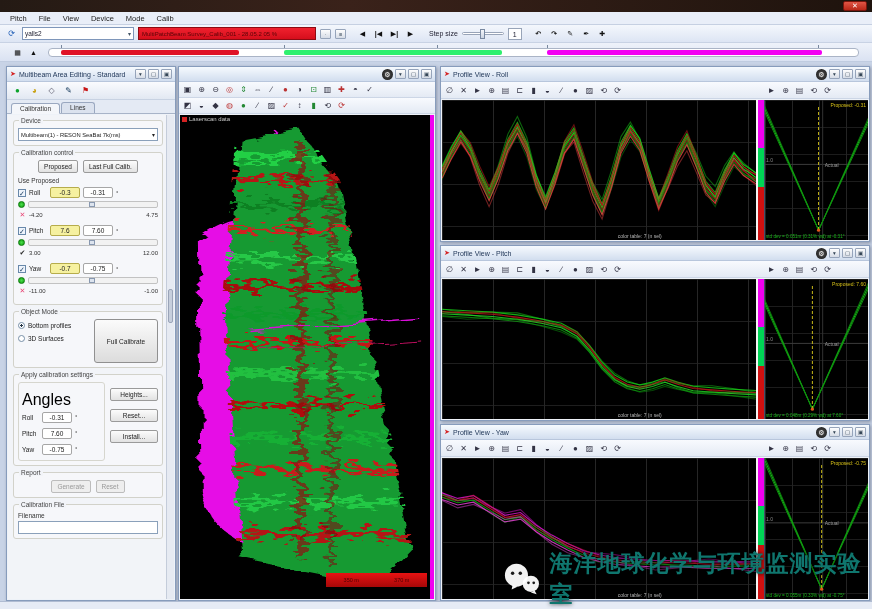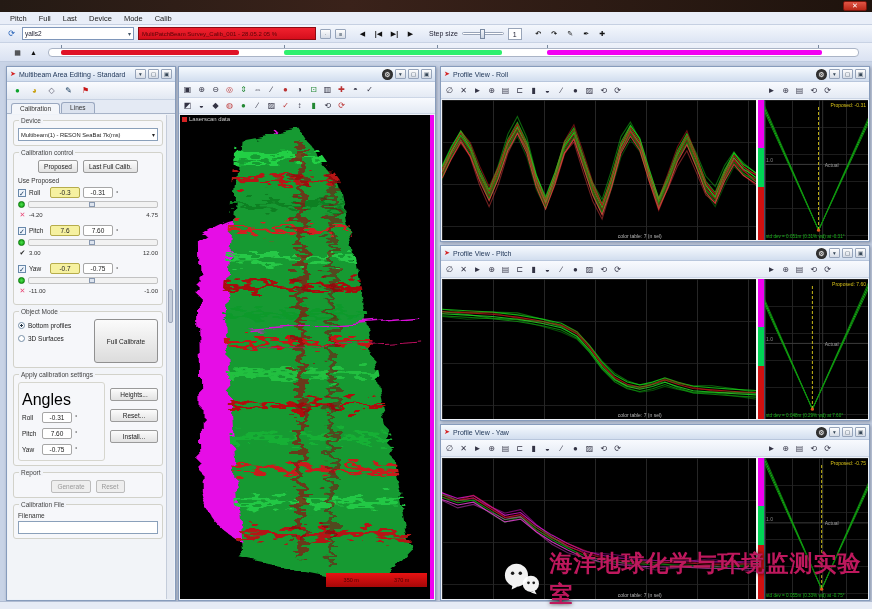--- a/index.html
+++ b/index.html
@@ -109,35 +109,35 @@
 .axis-lbl{position:absolute;bottom:1px;left:56%;font-size:5px;color:#b8b8b8;z-index:3}
 .cbar{width:8px;background:linear-gradient(to bottom,#f000f0 0 34%,#00d455 34% 62%,#d01010 62% 100%);border-left:2px solid #f4f4f4}
 .sub{width:104px;position:relative;background-color:#000;border-left:1px solid #44506a;background-image:linear-gradient(to right,#242424 1px,transparent 1px),linear-gradient(to bottom,#1c1c1c 1px,transparent 1px);background-size:27px 100%,100% 27px}
 .vbox{position:absolute;inset:0}
 .proposed{position:absolute;top:2px;right:2px;font-size:5px;color:#d6c018;z-index:3}
 .actual{position:absolute;top:44%;left:58%;font-size:5px;color:#9a9a9a;z-index:3}
 .stats{position:absolute;bottom:1px;left:1px;right:1px;font-size:4.6px;color:#18b418;white-space:nowrap;overflow:hidden;z-index:3}
 .tickl{position:absolute;top:41%;left:1px;font-size:5px;color:#888;z-index:3}
 
 .wm{position:absolute;left:503px;top:548px;display:flex;align-items:center;gap:8px;z-index:50}
-.wm-text{font-size:23px;color:#be185d;font-weight:bold;text-shadow:0 0 4px rgba(0,0,0,.85);letter-spacing:1px}
+.wm-text{font-size:23px;color:#0f766e;font-weight:bold;text-shadow:0 0 4px rgba(0,0,0,.85);letter-spacing:1px}
 </style>
 </head>
 <body>
 
 <div class="screen">
 
   <div class="titlebar">
     <div class="close-btn">✕</div>
   </div>
 
   <div class="menubar">
     <span class="menu-item">Pitch</span>
-    <span class="menu-item">Full</span>
-    <span class="menu-item">Last</span>
+    <span class="menu-item">File</span>
+    <span class="menu-item">View</span>
     <span class="menu-item">Device</span>
     <span class="menu-item">Mode</span>
     <span class="menu-item">Calib</span>
   </div>
 
   <div class="toolbar1">
     <span class="ti" style="color:#1a5ab4">⟳</span>
     <div class="combo">
       <span>yalls2</span>
       <span class="car">▾</span>

